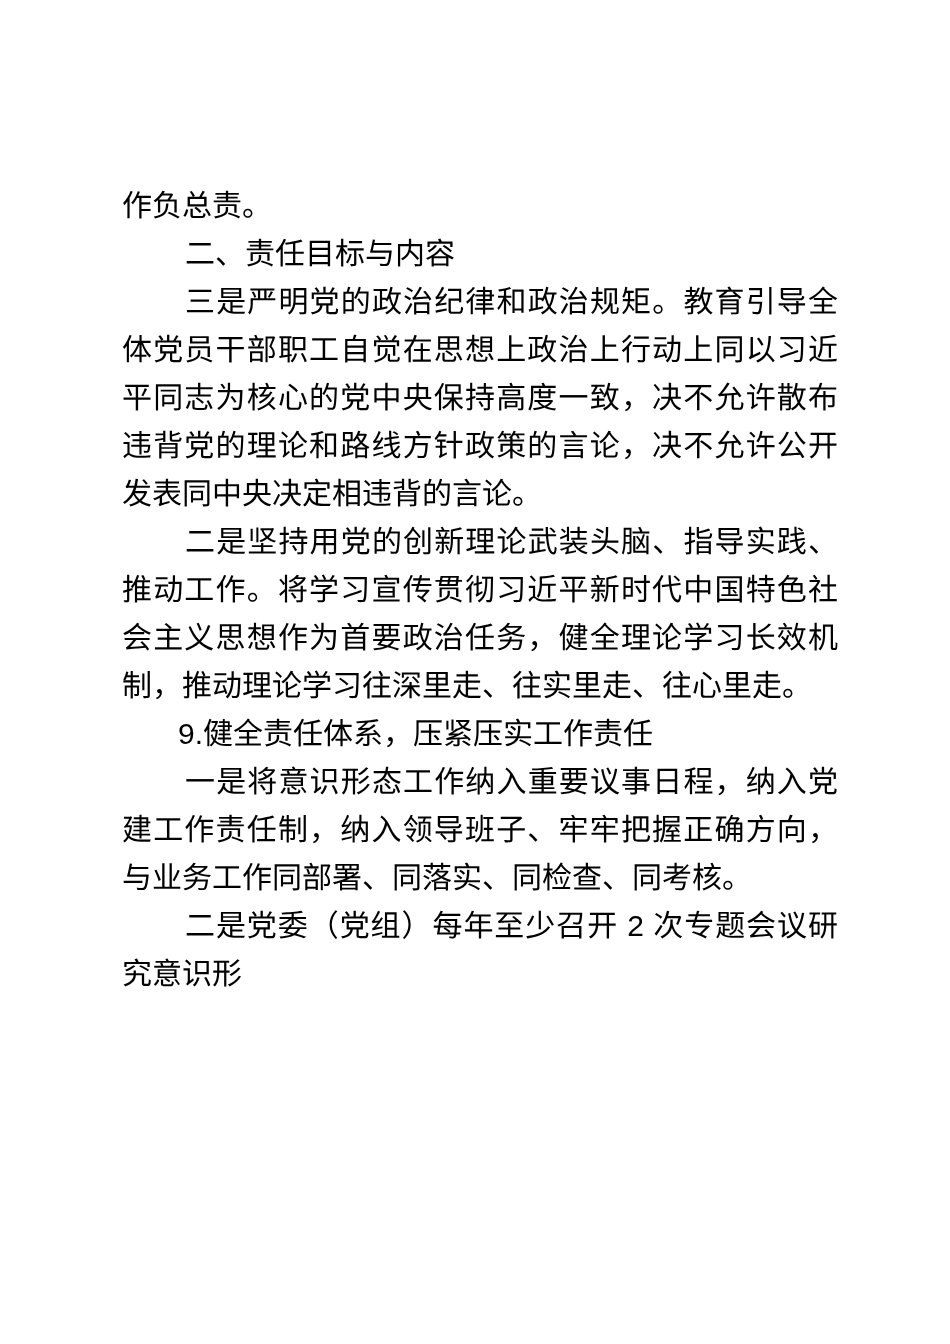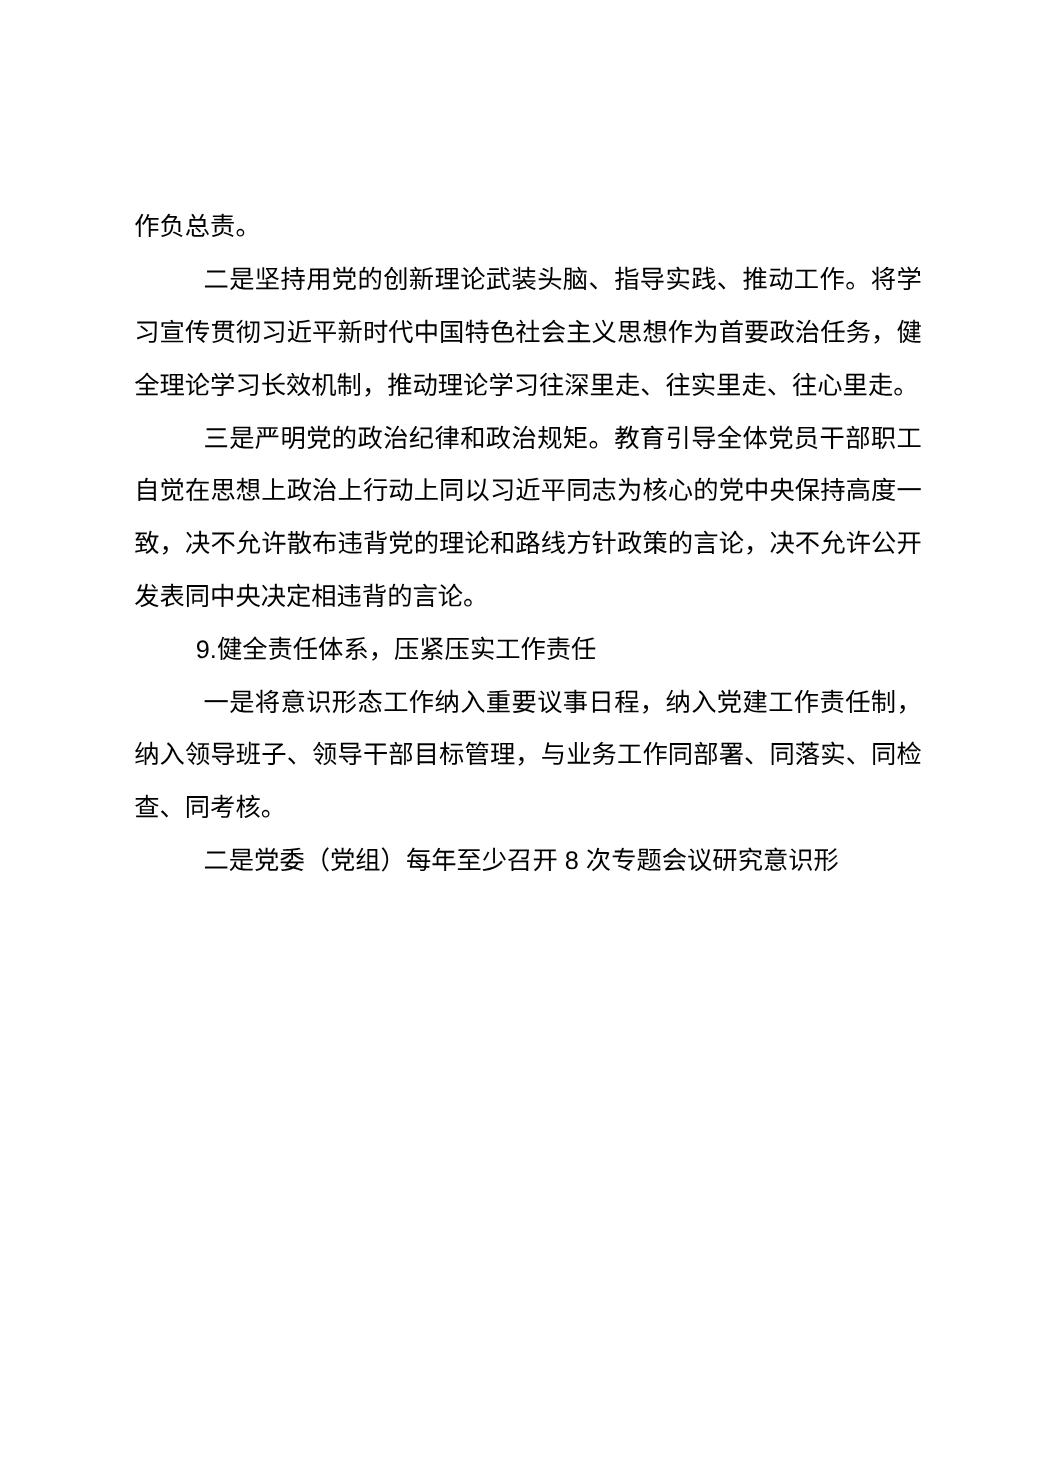--- a/index.html
+++ b/index.html
@@ -28,21 +28,21 @@
   .text-column {
     position: absolute;
     left: 122px;
     top: 182px;
     width: 716px;
   }
 
   
   .para {
     margin: 0;
-    font-size: 23px;
+    font-size: 30px;
     line-height: 48px;
     letter-spacing: 0;
     text-align: justify;
     text-justify: inter-ideograph;
     word-break: break-all;
     white-space: normal;
     color: #000000;
     font-weight: 400;
   }
 
@@ -72,27 +72,28 @@
   }
 </style>
 </head>
 <body>
 
 <div class="page">
   <div class="text-column">
 
     <p class="para flush">作负总责。</p>
 
+    <p class="para heading-section">二、责任目标与内容</p>
 
 
 
+    <p class="para indent">三是严明党的政治纪律和政治规矩。教育引导全体党员干部职工自觉在思想上政治上行动上同以习近平同志为核心的党中央保持高度一致，决不允许散布违背党的理论和路线方针政策的言论，决不允许公开发表同中央决定相违背的言论。</p>
+
     <p class="para indent">二是坚持用党的创新理论武装头脑、指导实践、推动工作。将学习宣传贯彻习近平新时代中国特色社会主义思想作为首要政治任务，健全理论学习长效机制，推动理论学习往深里走、往实里走、往心里走。</p>
-
-    <p class="para indent">三是严明党的政治纪律和政治规矩。教育引导全体党员干部职工自觉在思想上政治上行动上同以习近平同志为核心的党中央保持高度一致，决不允许散布违背党的理论和路线方针政策的言论，决不允许公开发表同中央决定相违背的言论。</p>
 
     <p class="para heading-sub">9.健全责任体系，压紧压实工作责任</p>
 
-    <p class="para indent">一是将意识形态工作纳入重要议事日程，纳入党建工作责任制，纳入领导班子、领导干部目标管理，与业务工作同部署、同落实、同检查、同考核。</p>
+    <p class="para indent">一是将意识形态工作纳入重要议事日程，纳入党建工作责任制，纳入领导班子、牢牢把握正确方向，与业务工作同部署、同落实、同检查、同考核。</p>
 
-    <p class="para truncated">二是党委（党组）每年至少召开 8 次专题会议研究意识形</p>
+    <p class="para truncated">二是党委（党组）每年至少召开 2 次专题会议研究意识形</p>
 
   </div>
 </div>
 
 </body></html>

